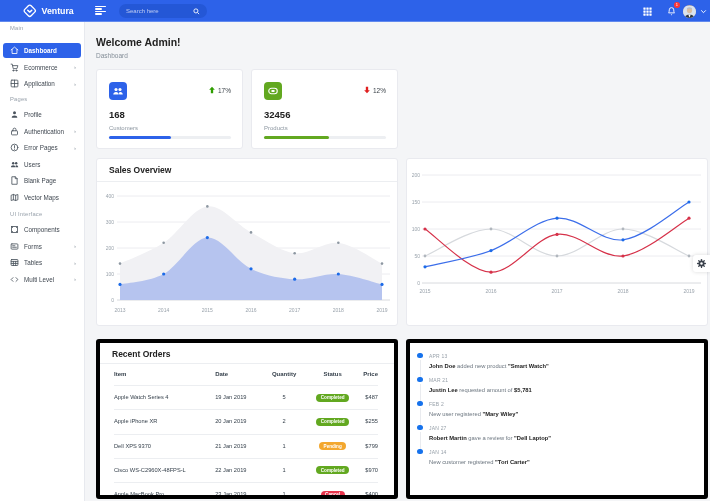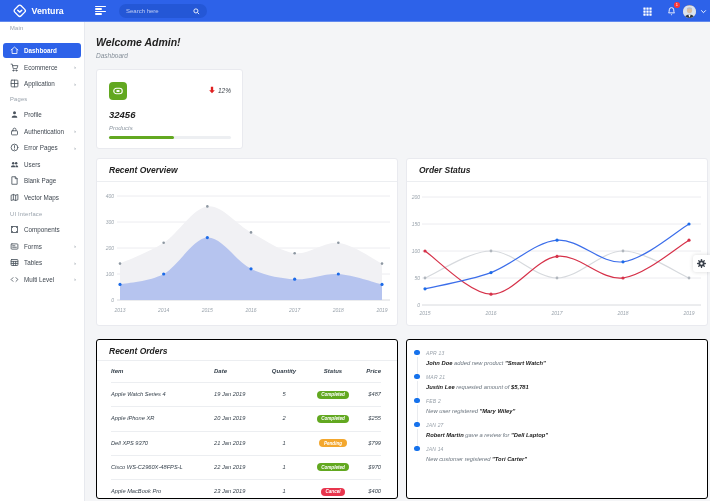--- a/index.html
+++ b/index.html
@@ -1,21 +1,21 @@
 <!DOCTYPE html>
 <html><head>
 <meta charset="utf-8">
 <style>
 * { margin:0; padding:0; box-sizing:border-box; }
 html,body { width:710px; height:501px; overflow:hidden; }
 body { font-family:"Liberation Sans", sans-serif; background:#f4f5f7; color:#37424d; position:relative; }
 
 
 .header { position:absolute; top:0; left:0; width:710px; height:22px; background:#2d62e9; z-index:10; }
-.logo { position:absolute; left:13px; top:4px; display:flex; align-items:center; }
+.logo { position:absolute; left:23px; top:4px; display:flex; align-items:center; }
 .logo svg { width:13.5px; height:13.5px; }
 .brand { color:#fff; font-size:8.8px; font-weight:bold; margin-left:5px; }
 .hamb { position:absolute; left:95px; top:6px; width:11px; }
 .hamb div { height:1.4px; background:#fff; margin-bottom:1.1px; border-radius:1px; }
 .hamb .b1{width:11px}.hamb .b2{width:7px}.hamb .b3{width:11px}.hamb .b4{width:7px}
 .search { position:absolute; left:119px; top:4px; width:88px; height:14px; background:#2457d6; border-radius:7px; display:flex; align-items:center; padding:0 7px; }
 .search span { color:#becbf2; font-size:6px; flex:1; }
 .hicon { position:absolute; top:0; height:22px; display:flex; align-items:center; }
 .badge { position:absolute; top:1.5px; right:-4px; width:6.5px; height:6.5px; background:#ff3535; border-radius:50%; color:#fff; font-size:4px; text-align:center; line-height:6.5px; }
 .avatar { width:13px; height:13px; border-radius:50%; background:#c9b8a8; overflow:hidden; position:relative; border:0; }
@@ -24,39 +24,39 @@
 .sidebar { position:absolute; top:22px; left:0; width:85px; height:479px; background:#fff; border-right:1px solid #e7e9ee; z-index:5; display:flex; flex-direction:column; }
 .slabel { font-size:5.8px; color:#98a1ab; letter-spacing:.2px; padding-left:10px; height:8px; line-height:8px; margin:4px 0 3.5px 0; }
 .sitem { height:16.6px; flex:0 0 16.6px; display:flex; align-items:center; padding-left:10px; position:relative; color:#3f4750; }
 .sitem .ic { width:9px; height:9px; margin-right:5px; flex:0 0 9px; display:flex; align-items:center; justify-content:center; }
 .sitem .tx { font-size:6.3px; }
 .sitem .arr { position:absolute; right:8px; font-size:6px; color:#8a949e; }
 .sitem.active { background:#2d62e9; color:#fff; border-radius:3px; margin:7px 3px 1.6px 3px; padding-left:7px; height:15px; flex:0 0 15px; }
 .sitem.active .tx { font-weight:bold; }
 
 
-.content { position:absolute; left:86px; top:22px; width:624px; height:479px; padding:14px 0 0 10px;font-style:italic; }
+.content { position:absolute; left:86px; top:22px; width:624px; height:479px; padding:14px 0 0 10px; }
 h1.welcome { font-size:10.5px; font-weight:bold; color:#222; }
 .crumb { font-size:6.5px; color:#848e98; margin-top:4px; }
 
 .cards { display:flex; margin-top:10px; }
 .scard { width:147px; height:80px; background:#fff; border:1px solid #e9eaef; border-radius:3px; margin-right:8px; padding:12px 11px 0 12px; position:relative; }
 .icbox { width:18px; height:18px; border-radius:4px; display:flex; align-items:center; justify-content:center; }
 .pct { position:absolute; right:11px; top:15.5px; font-size:6.5px; color:#3c434a; }
 .num { font-size:9.5px; font-weight:bold; color:#222; margin-top:9px; }
 .lab { font-size:6px; color:#8d97a1; margin-top:4.5px; }
 .track { height:3px; background:#edeff2; border-radius:2px; margin-top:5.5px; }
 .fill { height:3px; border-radius:2px; }
 
 .row2 { display:flex; margin-top:9px; }
 .chcard { width:302px; height:168px; background:#fff; border:1px solid #e9eaef; border-radius:3px; margin-right:8px; position:relative; }
 .chtitle { font-size:8.5px; font-weight:bold; color:#222; line-height:10px; padding:6px 12px 5.5px 12px; border-bottom:1px solid #eceef1; }
 
 .row3 { display:flex; margin-top:13px; }
-.btcard { width:302px; height:160px; background:#fff; border:1px solid #000000; border-radius:3px; margin-right:8px; position:relative; overflow:hidden; }
+.btcard { width:302px; height:160px; background:#fff; border:4px solid #000000; border-radius:3px; margin-right:8px; position:relative; overflow:hidden; }
 .btcard .chtitle { padding:5.5px 12px 4.5px 12px; }
 
 table.orders { width:100%; border-collapse:collapse; font-size:5.7px; line-height:7.2px; }
 table.orders th { text-align:left; font-weight:bold; color:#37424d; padding:7px 0; border-bottom:1px solid #eceef1; font-size:6px; }
 table.orders td { padding:7.6px 0; border-bottom:1px solid #eceef1; color:#37424d; }
 .pill { display:inline-block; color:#fff; font-weight:bold; font-size:4.6px; line-height:5px; border-radius:5px; padding:1.5px 4.5px; }
 .pill.g { background:#62a820; }
 .pill.y { background:#f3a72e; }
 .pill.r { background:#e8354d; }
 
@@ -266,40 +266,58 @@
       <span class="arr">›</span>
     </div>
   </div>
 
 <div class="content">
   <h1 class="welcome">Welcome Admin!</h1>
   <div class="crumb">Dashboard</div>
 
   <div class="cards" id="cards">
       <div class="scard">
+    <div class="icbox" style="background:#2d62e9">
+          <svg width="12" height="12" viewBox="0 0 24 24">
+            <circle cx="8" cy="9" r="3.1" fill="#fff"></circle>
+            <circle cx="16" cy="9" r="3.1" fill="#fff"></circle>
+            <path d="M2.5 19c0-3.2 2.4-5 5.5-5s5.5 1.8 5.5 5z" fill="#fff"></path>
+            <path d="M13.8 16.2c.7-1.3 1.6-2.2 3-2.2 2.6 0 4.7 1.8 4.7 5h-7z" fill="#fff"></path>
+          </svg>
+        </div>
+    <div class="pct"><svg width="8" height="8" viewBox="0 0 24 24" style="vertical-align:-1.5px">
+            <path d="M12 2.5l8.5 9h-5v10h-7v-10h-5z" fill="#2f9e00"></path>
+          </svg> 17%</div>
+    <div class="num">168</div>
+    <div class="lab">Customers</div>
+    <div class="track">
+          <div class="fill" style="width:51%;background:#2d62e9"></div>
+        </div>
+  </div>
+      <div class="scard">
     <div class="icbox" style="background:#62a820">
           <svg width="12" height="12" viewBox="0 0 24 24">
             <rect x="3.5" y="6.5" width="17" height="11" rx="5.5" fill="none" stroke="#fff" stroke-width="2.2"></rect>
             <rect x="8.5" y="10" width="7" height="4" rx="2" fill="#fff"></rect>
           </svg>
         </div>
     <div class="pct"><svg width="8" height="8" viewBox="0 0 24 24" style="vertical-align:-1.5px">
             <path d="M12 21.5l-8.5-9h5v-10h7v10h5z" fill="#e02020"></path>
           </svg> 12%</div>
     <div class="num">32456</div>
     <div class="lab">Products</div>
     <div class="track">
           <div class="fill" style="width:53%;background:#62a820"></div>
         </div>
   </div>
     </div>
 
   <div class="row2">
     <div class="chcard">
-      <div class="chtitle">Recent Overview</div>
+      <div class="chtitle">Sales Overview</div>
       <div id="chart1">
           <svg width="300" height="140" viewBox="0 0 300 140" style="display:block;margin-top:10.5px;">
             <line x1="20" y1="108" x2="293" y2="108" stroke="#d8dade" stroke-width="1"></line>
             <text x="17" y="110" font-size="5" fill="#9aa3ac" text-anchor="end">0</text>
             <line x1="20" y1="82" x2="293" y2="82" stroke="#ececf0" stroke-width="1"></line>
             <text x="17" y="84" font-size="5" fill="#9aa3ac" text-anchor="end">100</text>
             <line x1="20" y1="56" x2="293" y2="56" stroke="#ececf0" stroke-width="1"></line>
             <text x="17" y="58" font-size="5" fill="#9aa3ac" text-anchor="end">200</text>
             <line x1="20" y1="30" x2="293" y2="30" stroke="#ececf0" stroke-width="1"></line>
             <text x="17" y="32" font-size="5" fill="#9aa3ac" text-anchor="end">300</text>
@@ -325,21 +343,20 @@
             <text x="66.66666666666666" y="120" font-size="5" fill="#9aa3ac" text-anchor="middle">2014</text>
             <text x="110.33333333333333" y="120" font-size="5" fill="#9aa3ac" text-anchor="middle">2015</text>
             <text x="154" y="120" font-size="5" fill="#9aa3ac" text-anchor="middle">2016</text>
             <text x="197.66666666666666" y="120" font-size="5" fill="#9aa3ac" text-anchor="middle">2017</text>
             <text x="241.33333333333334" y="120" font-size="5" fill="#9aa3ac" text-anchor="middle">2018</text>
             <text x="285" y="120" font-size="5" fill="#9aa3ac" text-anchor="middle">2019</text>
           </svg>
         </div>
     </div>
     <div class="chcard" style="margin-right:0;">
-      <div class="chtitle">Order Status</div>
       <div id="chart2">
           <svg width="300" height="140" viewBox="0 0 300 140" style="display:block;margin-top:11.5px;">
             <line x1="15" y1="112" x2="294" y2="112" stroke="#d8dade" stroke-width="1"></line>
             <text x="13" y="114" font-size="5" fill="#9aa3ac" text-anchor="end">0</text>
             <line x1="15" y1="85" x2="294" y2="85" stroke="#ececf0" stroke-width="1"></line>
             <text x="13" y="87" font-size="5" fill="#9aa3ac" text-anchor="end">50</text>
             <line x1="15" y1="58" x2="294" y2="58" stroke="#ececf0" stroke-width="1"></line>
             <text x="13" y="60" font-size="5" fill="#9aa3ac" text-anchor="end">100</text>
             <line x1="15" y1="31" x2="294" y2="31" stroke="#ececf0" stroke-width="1"></line>
             <text x="13" y="33" font-size="5" fill="#9aa3ac" text-anchor="end">150</text>

